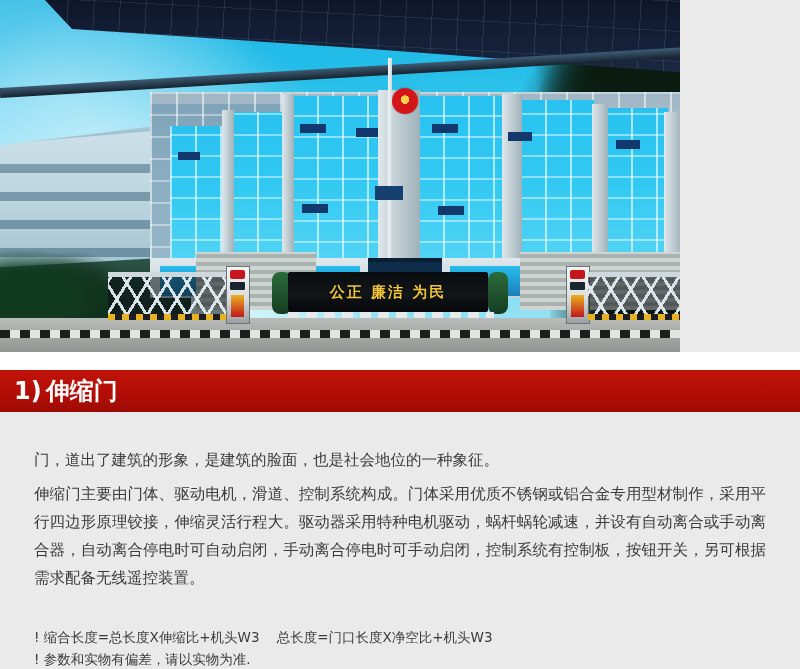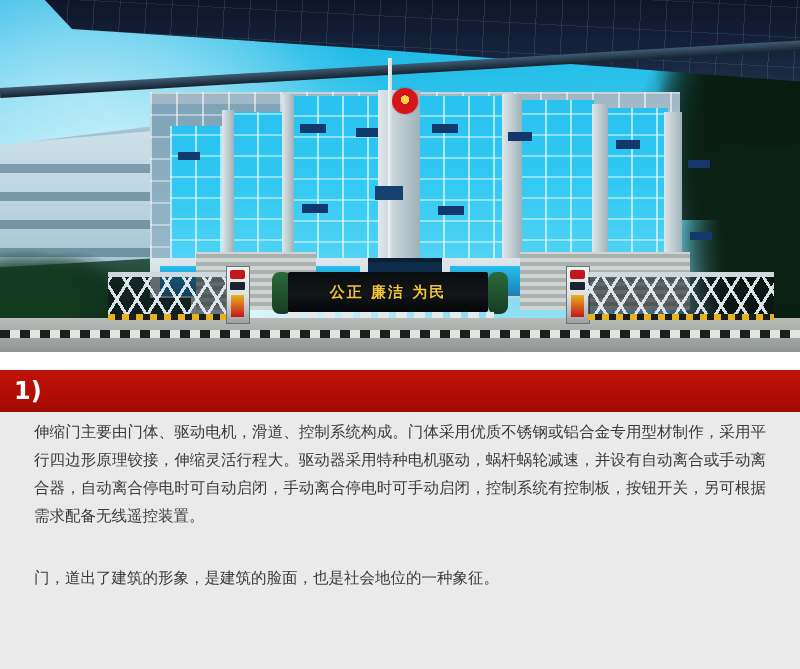--- a/index.html
+++ b/index.html
@@ -5,21 +5,21 @@
   html,body{margin:0;padding:0;}
   body{
     width:800px;height:669px;
     background:#e9e9e9;
     font-family:"DejaVu Sans","Liberation Sans",sans-serif;
     overflow:hidden;
   }
   .page{position:relative;width:800px;height:669px;background:#eaeaea;}
 
   
-  .photo{position:relative;width:800px;height:352px;overflow:hidden;background:#0f172a;text-align:right;}
+  .photo{position:relative;width:680px;height:352px;overflow:hidden;background:#0f172a;text-align:right;}
   .sky{
     position:absolute;inset:0;
     background:
       radial-gradient(circle at 18% 74%, rgba(255,255,255,.55) 0 14%, rgba(255,255,255,0) 42%),
       radial-gradient(circle at 5% 50%, rgba(255,255,255,.40) 0 12%, rgba(255,255,255,0) 38%),
       radial-gradient(circle at 30% 92%, rgba(255,255,255,.35) 0 10%, rgba(255,255,255,0) 34%),
       linear-gradient(177deg,#1fb5e4 0%,#23bde8 22%,#3fc9ee 45%,#6fd8f2 70%,#a9e6f5 100%);
   }
   
   .roof{
@@ -331,22 +331,27 @@
       <div class="railtop"></div>
       <div class="railbot"></div>
     </div>
   </div>
 
   <div class="gap"></div>
 
   <div class="banner">
     <div class="banner-inner">
       <span class="banner-num">1)</span>
+      <span class="banner-cn">伸缩门</span>
     </div>
   </div>
 
   <div class="content">
+    <p class="para first">门，道出了建筑的形象，是建筑的脸面，也是社会地位的一种象征。</p>
     <p class="para second">伸缩门主要由门体、驱动电机，滑道、控制系统构成。门体采用优质不锈钢或铝合金专用型材制作，采用平行四边形原理铰接，伸缩灵活行程大。驱动器采用特种电机驱动，蜗杆蜗轮减速，并设有自动离合或手动离合器，自动离合停电时可自动启闭，手动离合停电时可手动启闭，控制系统有控制板，按钮开关，另可根据需求配备无线遥控装置。</p>
-    <p class="para first">门，道出了建筑的形象，是建筑的脸面，也是社会地位的一种象征。</p>
-
+
+    <div class="notes">
+      <div class="note">! 缩合长度=总长度X伸缩比+机头W3    总长度=门口长度X净空比+机头W3</div>
+      <div class="note">! 参数和实物有偏差，请以实物为准.</div>
+    </div>
   </div>
 
 </div>
 
 </body></html>

